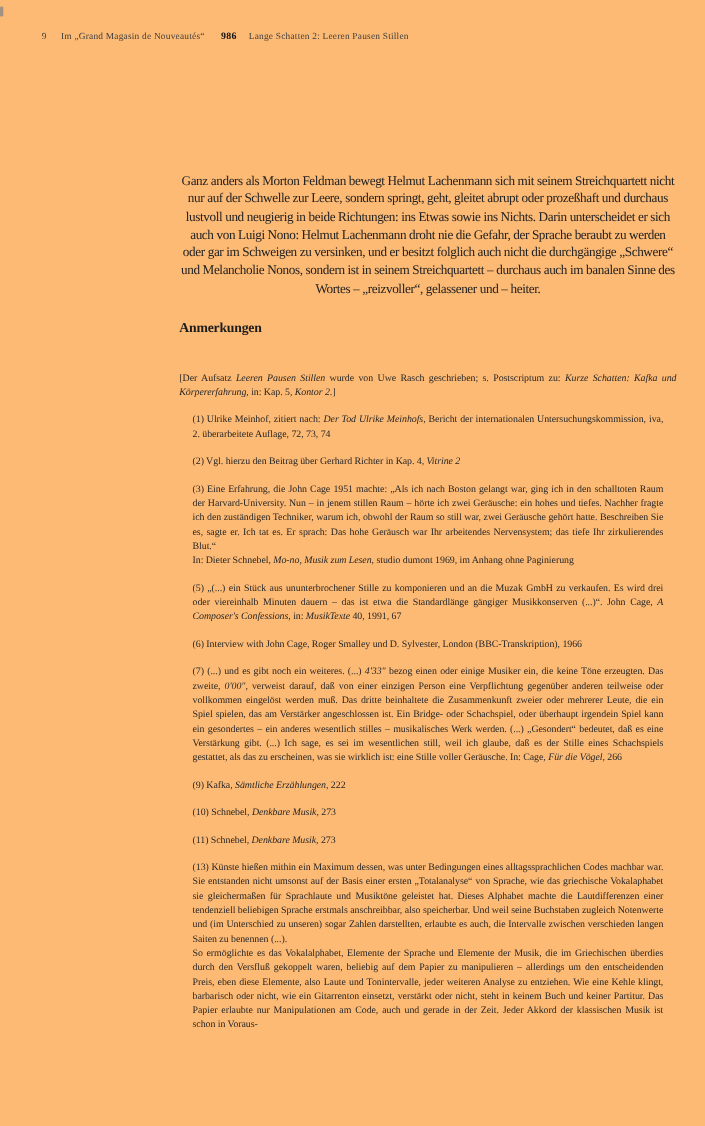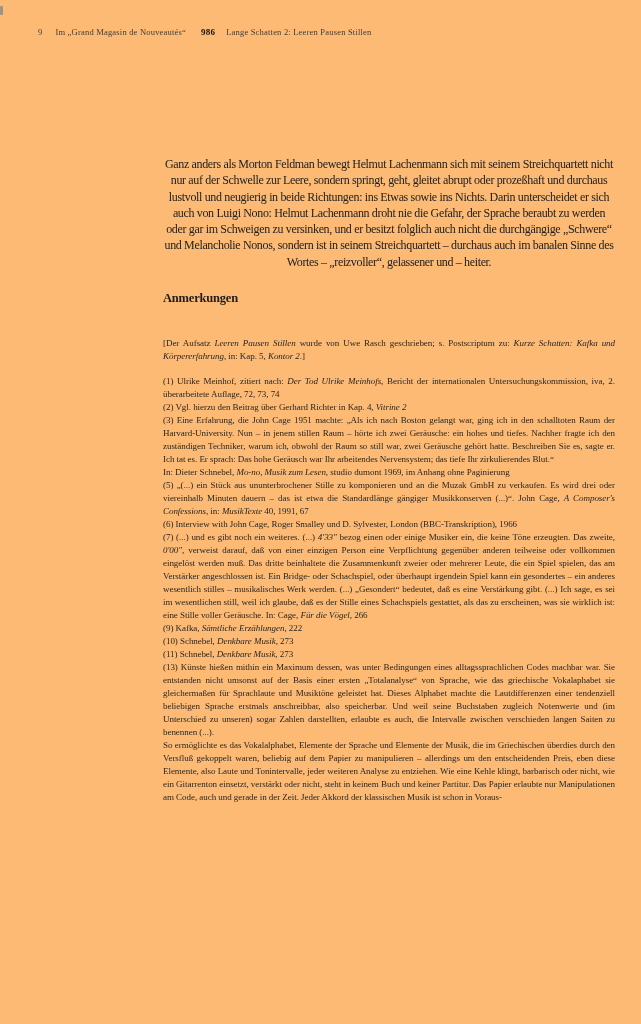--- a/index.html
+++ b/index.html
@@ -34,21 +34,21 @@
   }
   .notes-h{
     margin:0 0 31px;
     font-size:12.5px;font-weight:bold;letter-spacing:-.2px;color:#1d1d1d;
   }
   .small{
     font-size:9px;line-height:13px;letter-spacing:-.05px;
     text-align:justify;color:#272727;
   }
   .editorial{margin:0 0 12px;}
-  .note{margin:0;}
+  .note{margin:12px;}
   .note i,.editorial i{font-style:italic;}
 </style>
 </head>
 <body>
 
 <div class="page">
 
   <div class="scan-mark"></div>
 
   <div class="header">

